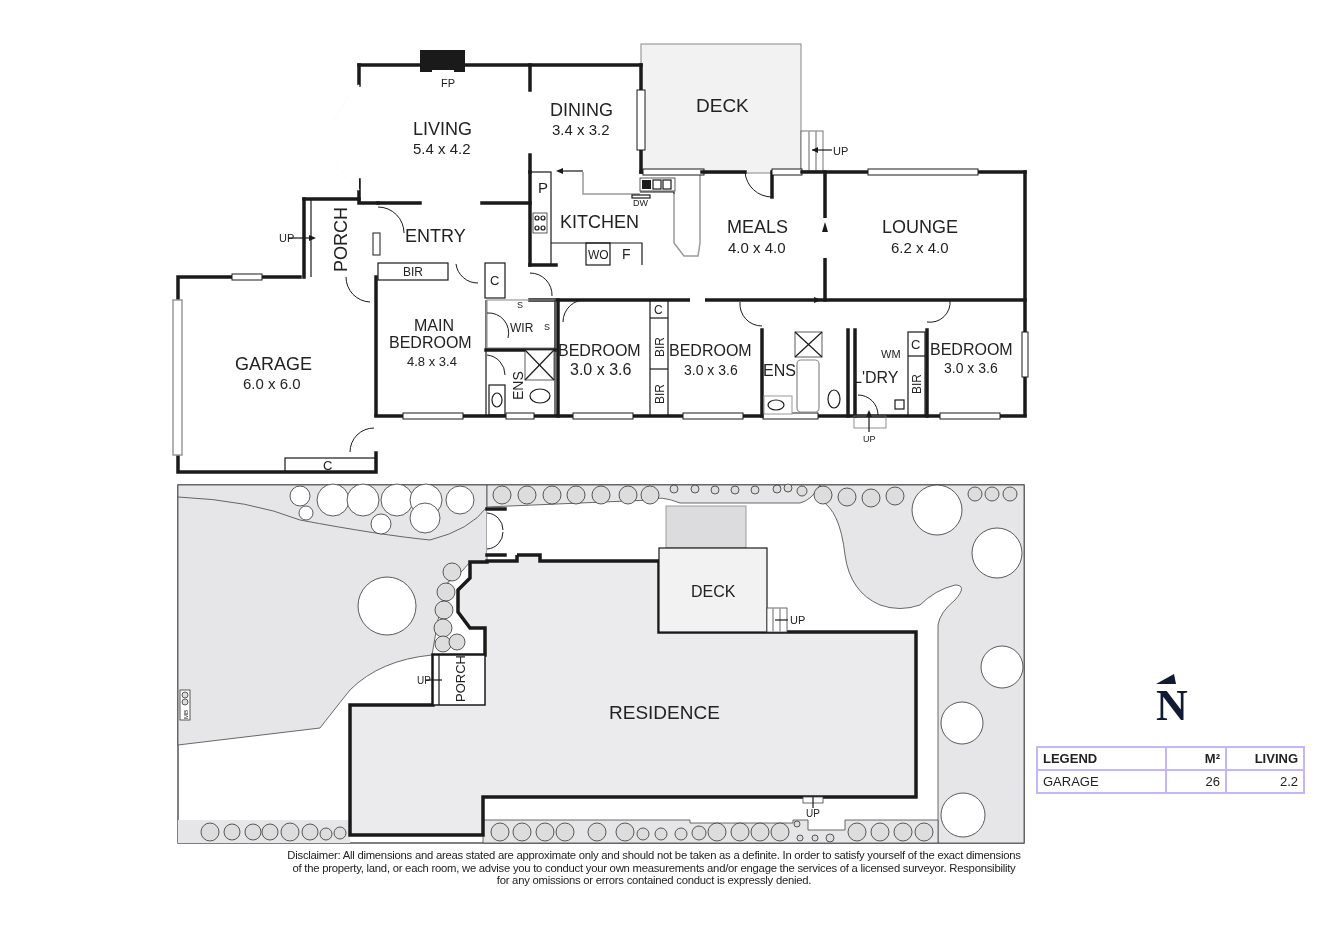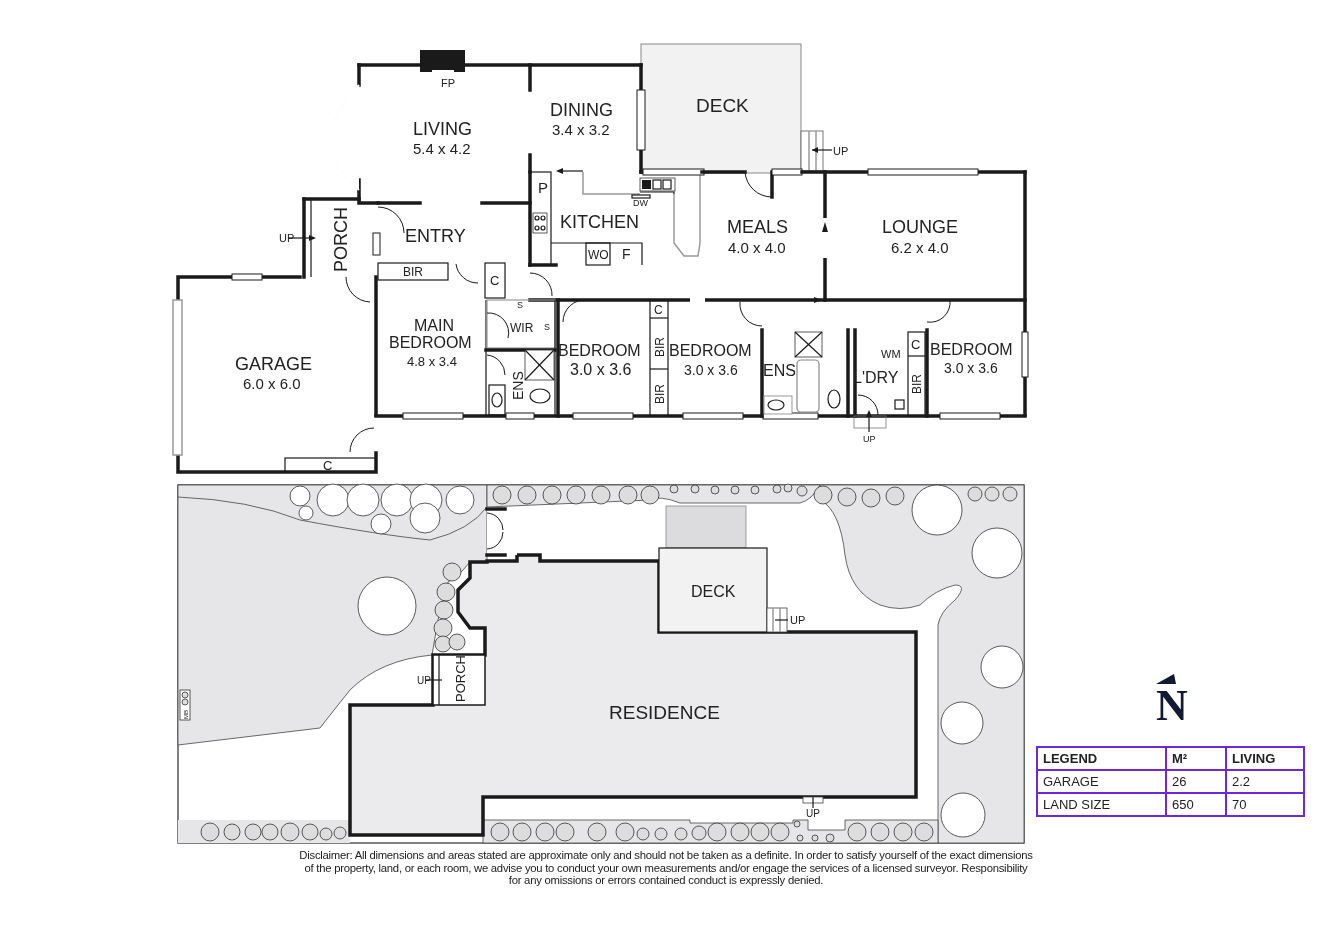--- a/index.html
+++ b/index.html
@@ -21,28 +21,28 @@
 
   #north { position: absolute; left: 1150px; top: 672px; width: 50px; height: 60px; }
   #north .n-letter { position: absolute; left: 6px; top: 12px; font-family: "Liberation Serif", serif;
                      font-size: 44px; font-weight: bold; color: #111a33; line-height: 44px; }
   #north .n-arrow { position: absolute; left: 6px; top: 2px; width: 0; height: 0;
                     border-left: 18px solid transparent; border-right: 2px solid transparent;
                     border-bottom: 10px solid #111a33; }
 
   #legend { position: absolute; left: 1036px; top: 746px; border-collapse: collapse;
             font-family: "Liberation Sans", sans-serif; font-size: 13px; color: #222; }
-  #legend td, #legend th { border: 2px solid #6d28d9; height: 21px; padding: 0 5px; }
+  #legend td, #legend th { border: 2px solid #c4b5fd; height: 21px; padding: 0 5px; }
   #legend th { font-weight: bold; text-align: left; }
-  #legend th.c, #legend td.c { text-align: left; margin-top: 20px; }
+  #legend th.c, #legend td.c { text-align: right; margin-top: 20px; }
   #legend .col1 { width: 117px; }
   #legend .col2 { width: 48px; }
   #legend .col3 { width: 66px; }
 
-  #disclaimer { position: absolute; left: 228px; top: 849px; width: 876px; text-align: center;
+  #disclaimer { position: absolute; left: 216px; top: 849px; width: 876px; text-align: center;
                 font-family: "Liberation Sans", sans-serif; font-size: 11.3px; line-height: 12.6px;
                 color: #222; letter-spacing: -0.25px; }
 </style>
 </head>
 <body>
 
 <svg id="plan" viewBox="0 0 1332 937" xmlns="http://www.w3.org/2000/svg">
 
   <g>
 
@@ -379,25 +379,20 @@
       <tr>
     <th class="col1">LEGEND</th>
     <th class="col2 c">M²</th>
     <th class="col3 c">LIVING</th>
   </tr>
   <tr>
     <td>GARAGE</td>
     <td class="c">26</td>
     <td class="c">2.2</td>
   </tr>
-  <tr>
-    <td>LAND SIZE</td>
-    <td class="c">650</td>
-    <td class="c">70</td>
-  </tr>
 </tbody>
   </table>
 
 <div id="disclaimer">
   <div>Disclaimer: All dimensions and areas stated are approximate only and should not be taken as a definite. In order to satisfy yourself of the exact dimensions</div>
   <div>of the property, land, or each room, we advise you to conduct your own measurements and/or engage the services of a licensed surveyor. Responsibility</div>
   <div>for any omissions or errors contained conduct is expressly denied.</div>
 </div>
 
 </body></html>

